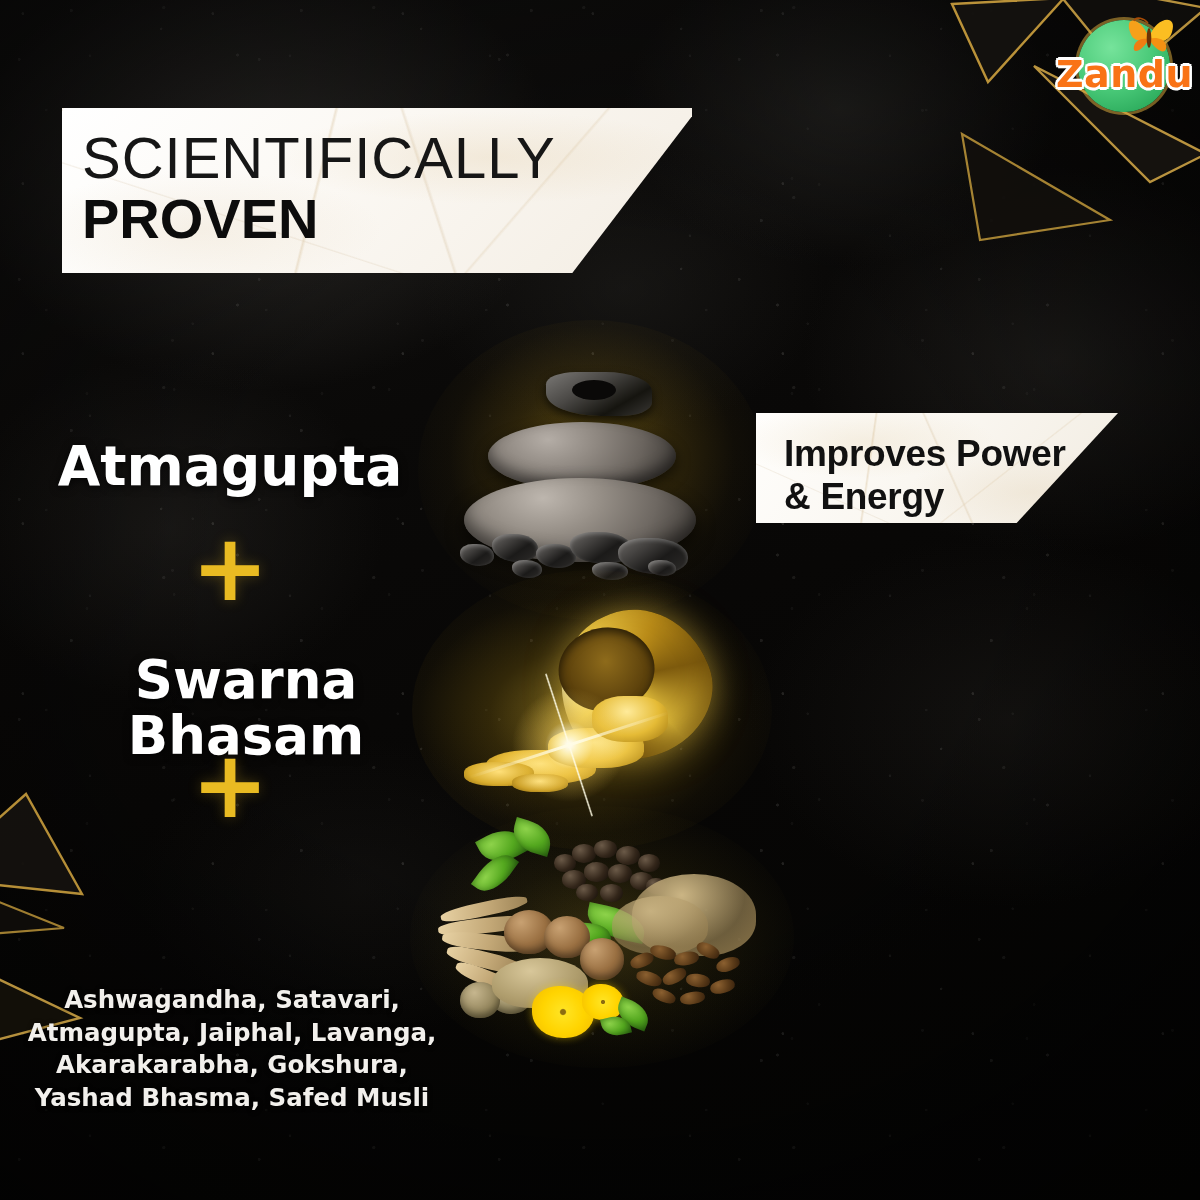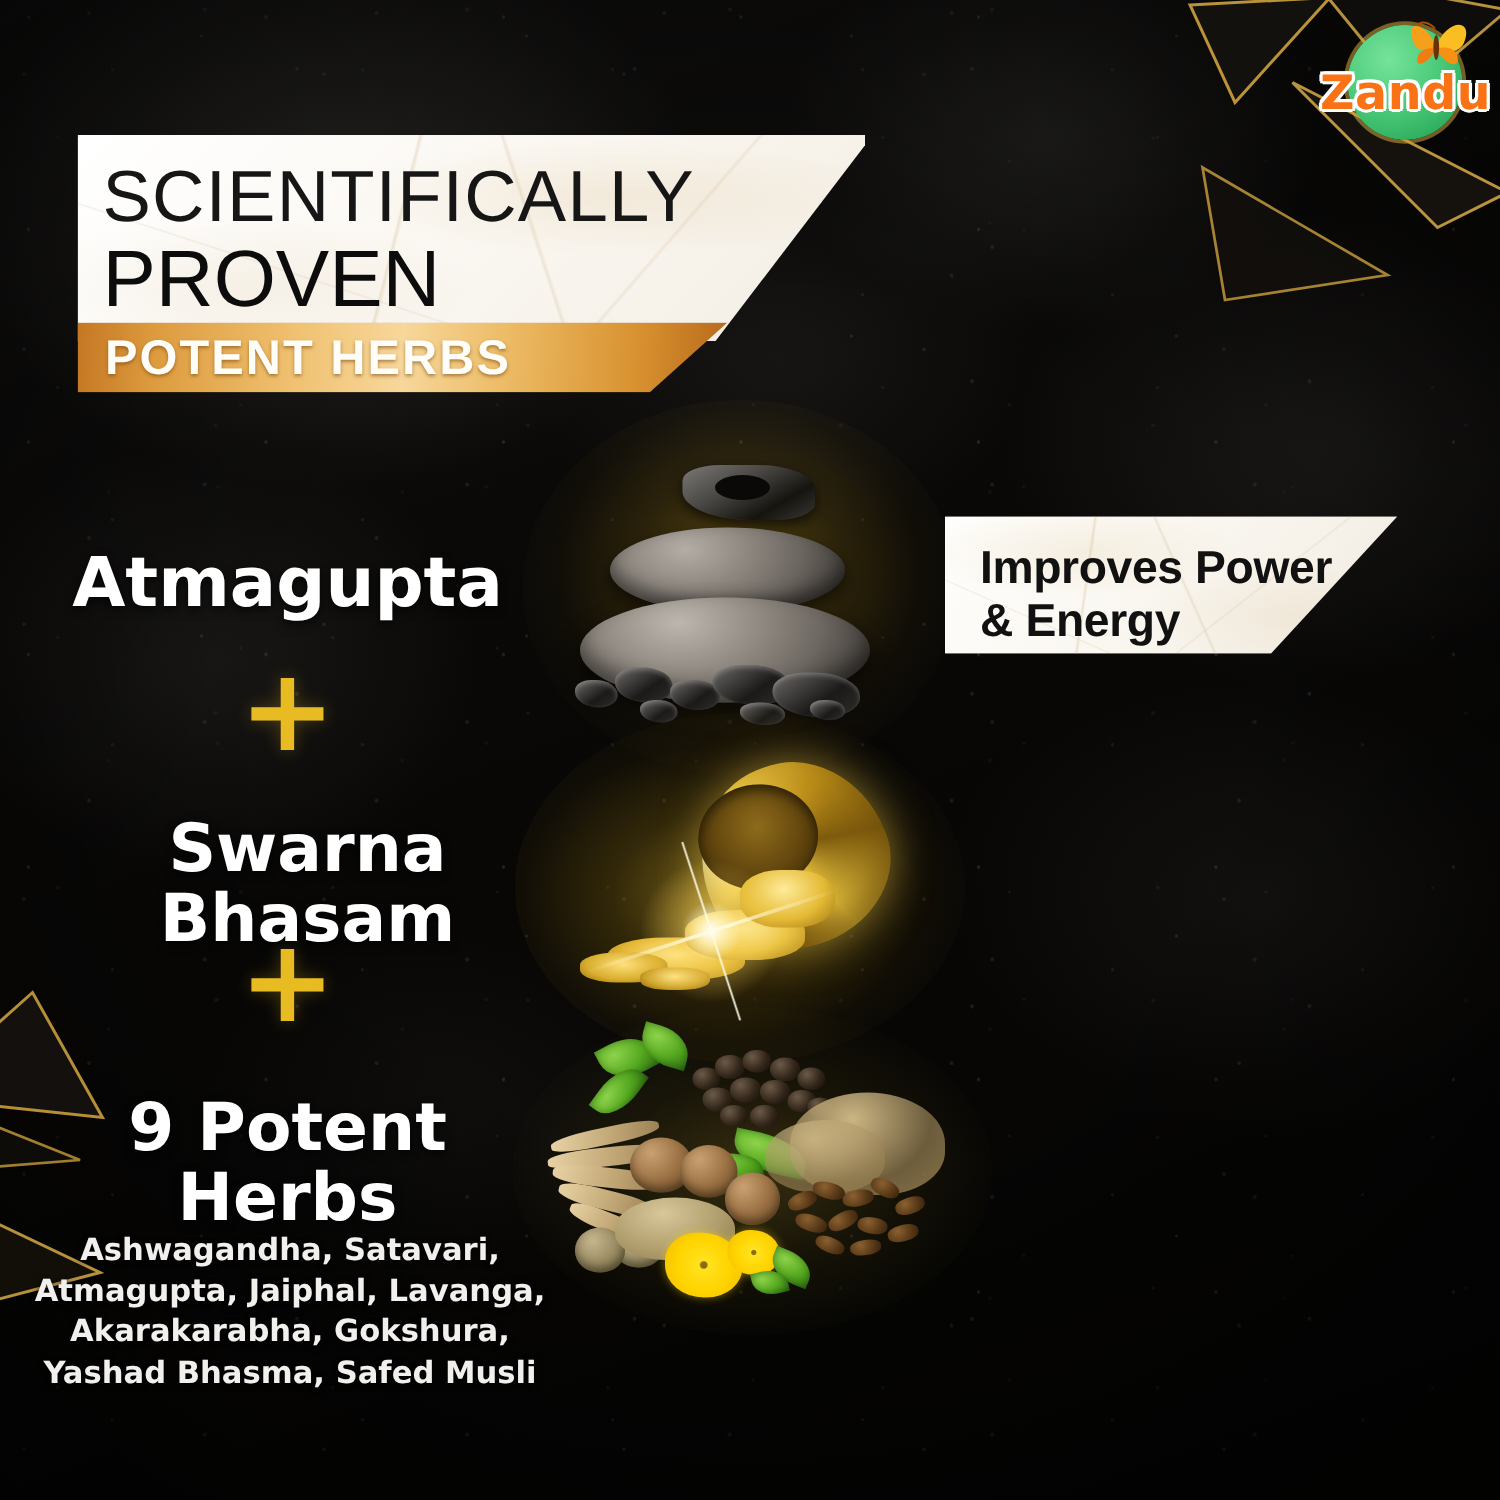--- a/index.html
+++ b/index.html
@@ -92,21 +92,21 @@
       linear-gradient(131deg, rgba(0,0,0,0) 70.4%, rgba(210,184,142,.40) 70.7%, rgba(0,0,0,0) 71.1%),
       linear-gradient(18deg,  rgba(0,0,0,0) 29.5%, rgba(196,170,130,.30) 29.8%, rgba(0,0,0,0) 30.2%);
   }
   .h-line1{
     position:absolute;left:20px;top:16px;
     font-size:58px;font-weight:400;letter-spacing:1px;color:#161616;
     font-family:"Liberation Sans", sans-serif;
   }
   .h-line2{
     position:absolute;left:20px;top:78px;
-    font-size:64px;font-weight:400;letter-spacing:0px;color:#0c0c0c;
+    font-size:56px;font-weight:700;letter-spacing:0px;color:#0c0c0c;
     font-family:"Liberation Sans", sans-serif;
   }
   .goldbar{
     position:absolute;left:62px;top:258px;width:520px;height:56px;
     background:linear-gradient(93deg,#c57723 0%, #dd9b3e 12%, #f0c272 34%, #f7d79a 50%, #ecbb65 66%, #d8912f 86%, #b86a1c 100%);
     clip-path:polygon(0 0, 100% 0, 88% 100%, 0 100%);
     box-shadow:0 3px 10px rgba(0,0,0,.5);
   }
   .goldbar span{
     position:absolute;left:22px;top:7px;
@@ -297,23 +297,20 @@
       </svg>
     </div>
     <div class="logo-word">Zandu</div>
   </div>
 
   <div class="headline">
     <div class="veins"></div>
     <div class="h-line1">SCIENTIFICALLY</div>
     <div class="h-line2">PROVEN</div>
   </div>
-  <div class="goldbar">
-    <span>POTENT HERBS</span>
-  </div>
 
   <div class="ing" id="ing-0">Atmagupta</div>
   <div class="plus" id="plus-0">+</div>
 
   <div class="prod" style="left:452px;top:348px;width:280px;height:240px;">
     <div class="glow" style="left:-34px;top:-28px;width:348px;height:300px;background:radial-gradient(ellipse at 50% 46%, rgba(224,178,36,.42) 0%, rgba(180,140,24,.20) 34%, rgba(120,92,14,.07) 58%, rgba(0,0,0,0) 78%);"></div>
 
     <div style="position:absolute;left:94px;top:24px;width:106px;height:44px;background:linear-gradient(150deg,#7b7976 0%,#4a4845 38%,#15140f 72%,#3a3835 100%);border-radius:28% 44% 30% 52%;box-shadow:0 4px 10px rgba(0,0,0,.7);">
       <div style="position:absolute;left:26px;top:8px;width:44px;height:20px;background:#0a0908;border-radius:50%;"></div>
     </div>
@@ -348,22 +345,20 @@
 
     <div class="gold-grain" style="left:34px;top:150px;width:110px;height:34px;background:radial-gradient(ellipse at 50% 40%,#ffe88d 0%,#e7bb39 52%,#a87d12 100%);"></div>
     <div class="gold-grain" style="left:12px;top:162px;width:70px;height:24px;background:radial-gradient(ellipse at 50% 40%,#ffe07a 0%,#d9ad2e 60%,#8f6a0d 100%);"></div>
     <div class="gold-grain" style="left:96px;top:128px;width:96px;height:40px;background:radial-gradient(ellipse at 48% 36%,#fff0a8 0%,#ecc444 52%,#ab8214 100%);"></div>
     <div class="gold-grain" style="left:140px;top:96px;width:76px;height:46px;background:radial-gradient(ellipse at 46% 34%,#ffeb9a 0%,#e5bb36 55%,#9c7410 100%);"></div>
     <div class="gold-grain" style="left:60px;top:174px;width:56px;height:18px;background:radial-gradient(ellipse at 50% 40%,#ffe486 0%,#ceA22a 60%,#846109 100%);"></div>
     <div class="sparkle"></div>
   </div>
 
 
-  <div class="ing" id="ing-2" style="white-space:pre-line;">9 Potent
-Herbs</div>
   <div class="herblist">Ashwagandha, Satavari, Atmagupta, Jaiphal, Lavanga, Akarakarabha, Gokshura, Yashad Bhasma, Safed Musli</div>
 
   <div class="prod" style="left:436px;top:826px;width:330px;height:220px;">
     <div class="glow" style="left:-26px;top:-20px;width:384px;height:262px;background:radial-gradient(ellipse at 50% 50%, rgba(196,166,48,.26) 0%, rgba(140,118,24,.12) 40%, rgba(0,0,0,0) 76%);"></div>
 
     <div class="hb leaf" style="left:44px;top:4px;width:44px;height:32px;transform:rotate(-28deg);"></div>
     <div class="hb leaf" style="left:76px;top:-4px;width:40px;height:30px;transform:rotate(16deg);"></div>
     <div class="hb leaf" style="left:36px;top:34px;width:46px;height:26px;transform:rotate(-54deg);"></div>
     <div class="hb leaf" style="left:150px;top:82px;width:60px;height:30px;transform:rotate(12deg);"></div>
     <div class="hb leaf" style="left:126px;top:96px;width:48px;height:24px;transform:rotate(-8deg);"></div>

